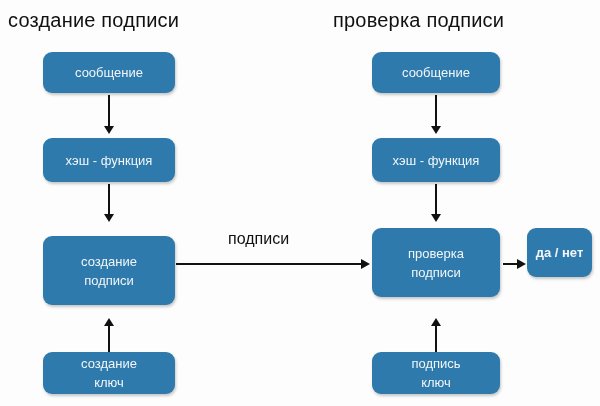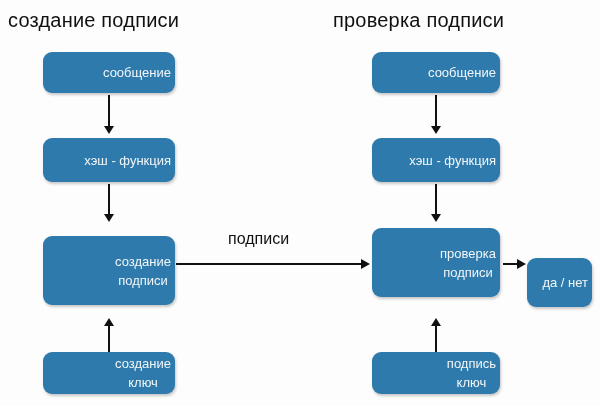--- a/index.html
+++ b/index.html
@@ -20,21 +20,21 @@
     white-space:nowrap;
   }
 
   .node{
     position:absolute;
     background:#2e7aac;
     border-radius:9px;
     box-shadow:1px 2px 3px rgba(0,0,0,0.22);
     display:flex;
     align-items:center;
-    justify-content:flex-end;
+    justify-content:center;
     text-align:center;
     color:#f2f6f8;
     font-size:13px;
     line-height:19px;
     box-sizing:border-box;
     padding:10px 4px;
   }
   .node span{display:block;white-space:pre-line;}
 
   
@@ -141,17 +141,17 @@
   <div class="vline" style="left:435px;top:326px;height:26px;"></div>
 
   <div class="node" style="left:372px;top:352px;width:128px;height:42px;">
     <span>подпись
 ключ</span>
   </div>
 
   <div class="hline" style="left:503px;top:263px;width:14px;"></div>
   <div class="arrow-right" style="left:517px;top:259px;"></div>
 
-  <div class="node" style="left:527px;top:258px;width:65px;height:49px;">
+  <div class="node" style="left:527px;top:228px;width:65px;height:49px;font-weight:bold;">
     <span>да / нет</span>
   </div>
 
 </div>
 
 </body></html>

